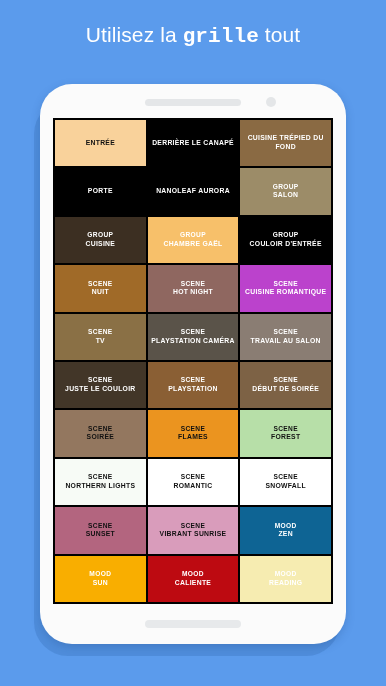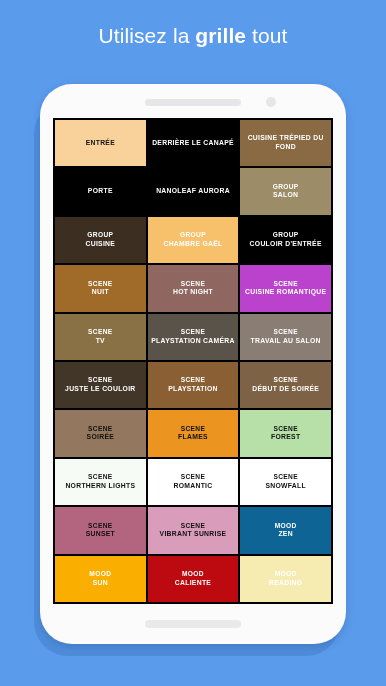--- a/index.html
+++ b/index.html
@@ -32,20 +32,21 @@
     z-index: 5;
   }
   .headline-line {
     font-size: 21px;
     font-weight: 300;
     letter-spacing: 0.1px;
     white-space: nowrap;
   }
   .headline-line b {
     font-weight: 700;
+    font-family: Liberation Mono, monospace;
   }
 
   
   .phone-shadow {
     position: absolute;
     left: 40px;
     top: 92px;
     width: 306px;
     height: 556px;
     border-radius: 34px;

